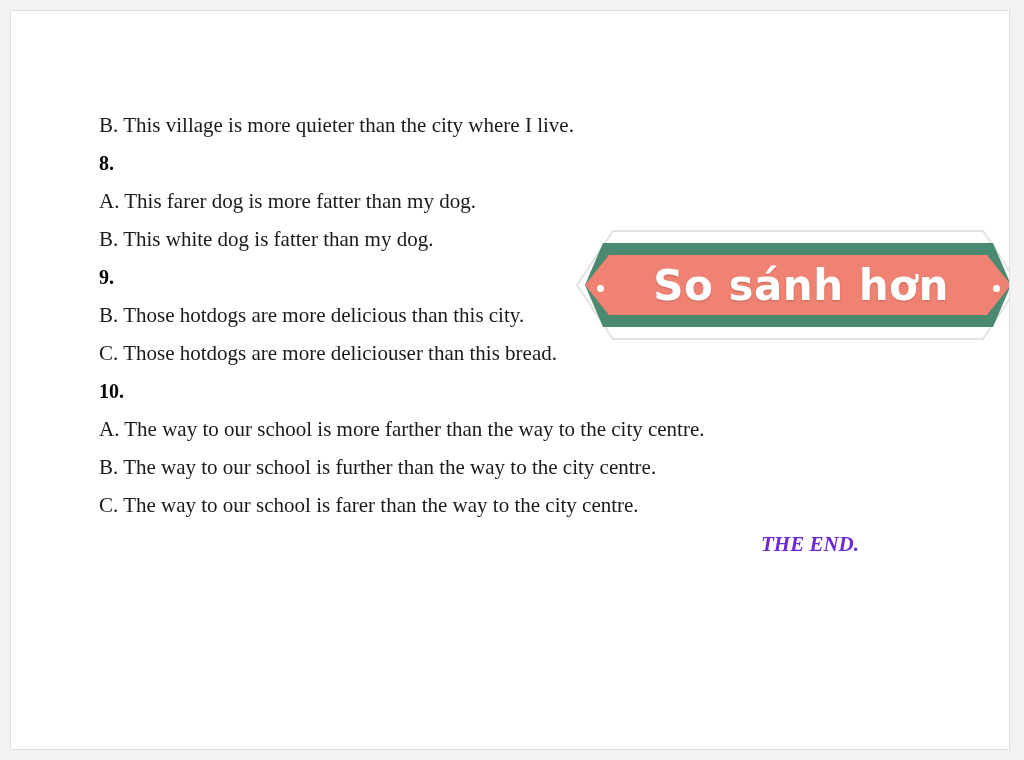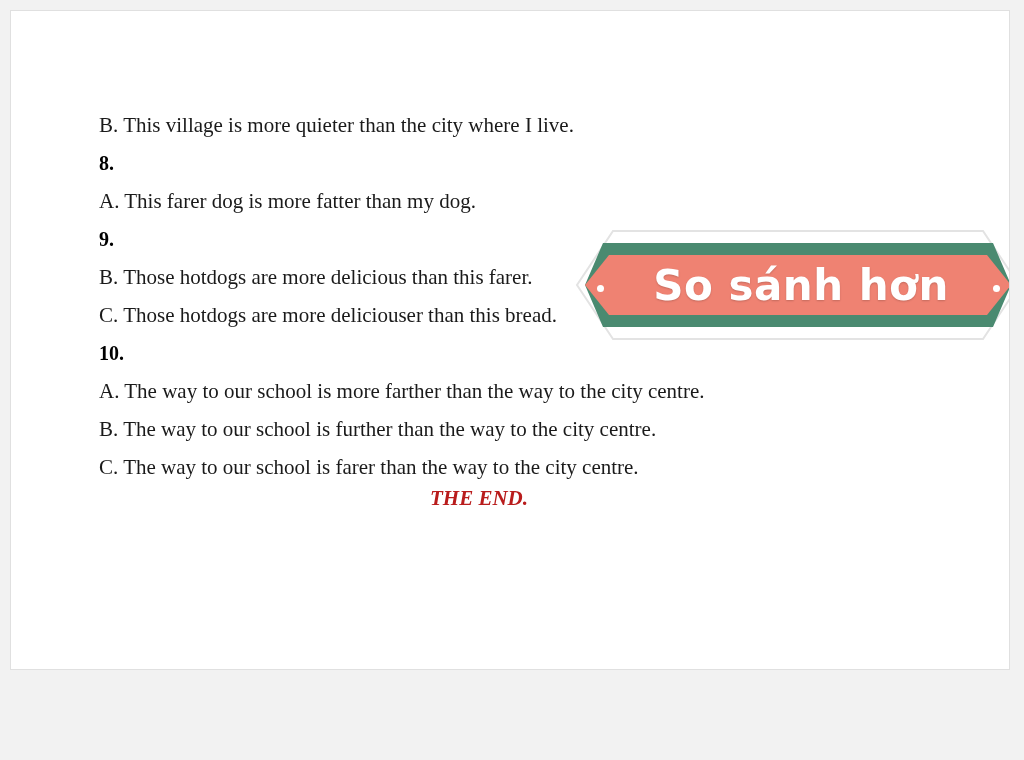--- a/index.html
+++ b/index.html
@@ -12,21 +12,21 @@
     height: 760px;
     font-family: "Liberation Serif", serif;
     overflow: hidden;
   }
 
   #page {
     position: absolute;
     left: 10px;
     top: 10px;
     width: 1000px;
-    height: 660px;
+    height: 740px;
     background: #ffffff;
     border: 1px solid #e0e0e0;
     box-sizing: border-box;
     overflow: hidden;
   }
 
   #doc-body {
     position: absolute;
     left: 88px;
     top: 95px;
@@ -43,27 +43,27 @@
 
   .q-num {
     font-family: "Liberation Serif", serif;
     font-size: 20px;
     line-height: 38px;
     font-weight: bold;
     color: #000000;
   }
 
   .end-line {
-    text-align: center;
+    text-align: right;
     font-family: "Liberation Serif", serif;
     font-size: 21px;
     font-weight: bold;
     font-style: italic;
-    color: #b91c1c;
-    margin-top: 0;
+    color: #6d28d9;
+    margin-top: 8px;
     padding-right: 80px;
   }
 
   
   #banner {
     position: absolute;
     left: 562px;
     top: 216px;
     width: 450px;
     height: 116px;
@@ -104,22 +104,23 @@
 </head>
 <body>
 
 <div id="page">
 
   <div id="doc-body">
 
     <div class="q-line">B. This village is more quieter than the city where I live.</div>
     <div class="q-num">8.</div>
     <div class="q-line">A. This farer dog is more fatter than my dog.</div>
+    <div class="q-line">B. This white dog is fatter than my dog.</div>
     <div class="q-num">9.</div>
-    <div class="q-line">B. Those hotdogs are more delicious than this farer.</div>
+    <div class="q-line">B. Those hotdogs are more delicious than this city.</div>
     <div class="q-line">C. Those hotdogs are more deliciouser than this bread.</div>
     <div class="q-num">10.</div>
     <div class="q-line">A. The way to our school is more farther than the way to the city centre.</div>
     <div class="q-line">B. The way to our school is further than the way to the city centre.</div>
     <div class="q-line">C. The way to our school is farer than the way to the city centre.</div>
 
     <div class="end-line">THE END.</div>
   </div>
 
   <div id="banner">

